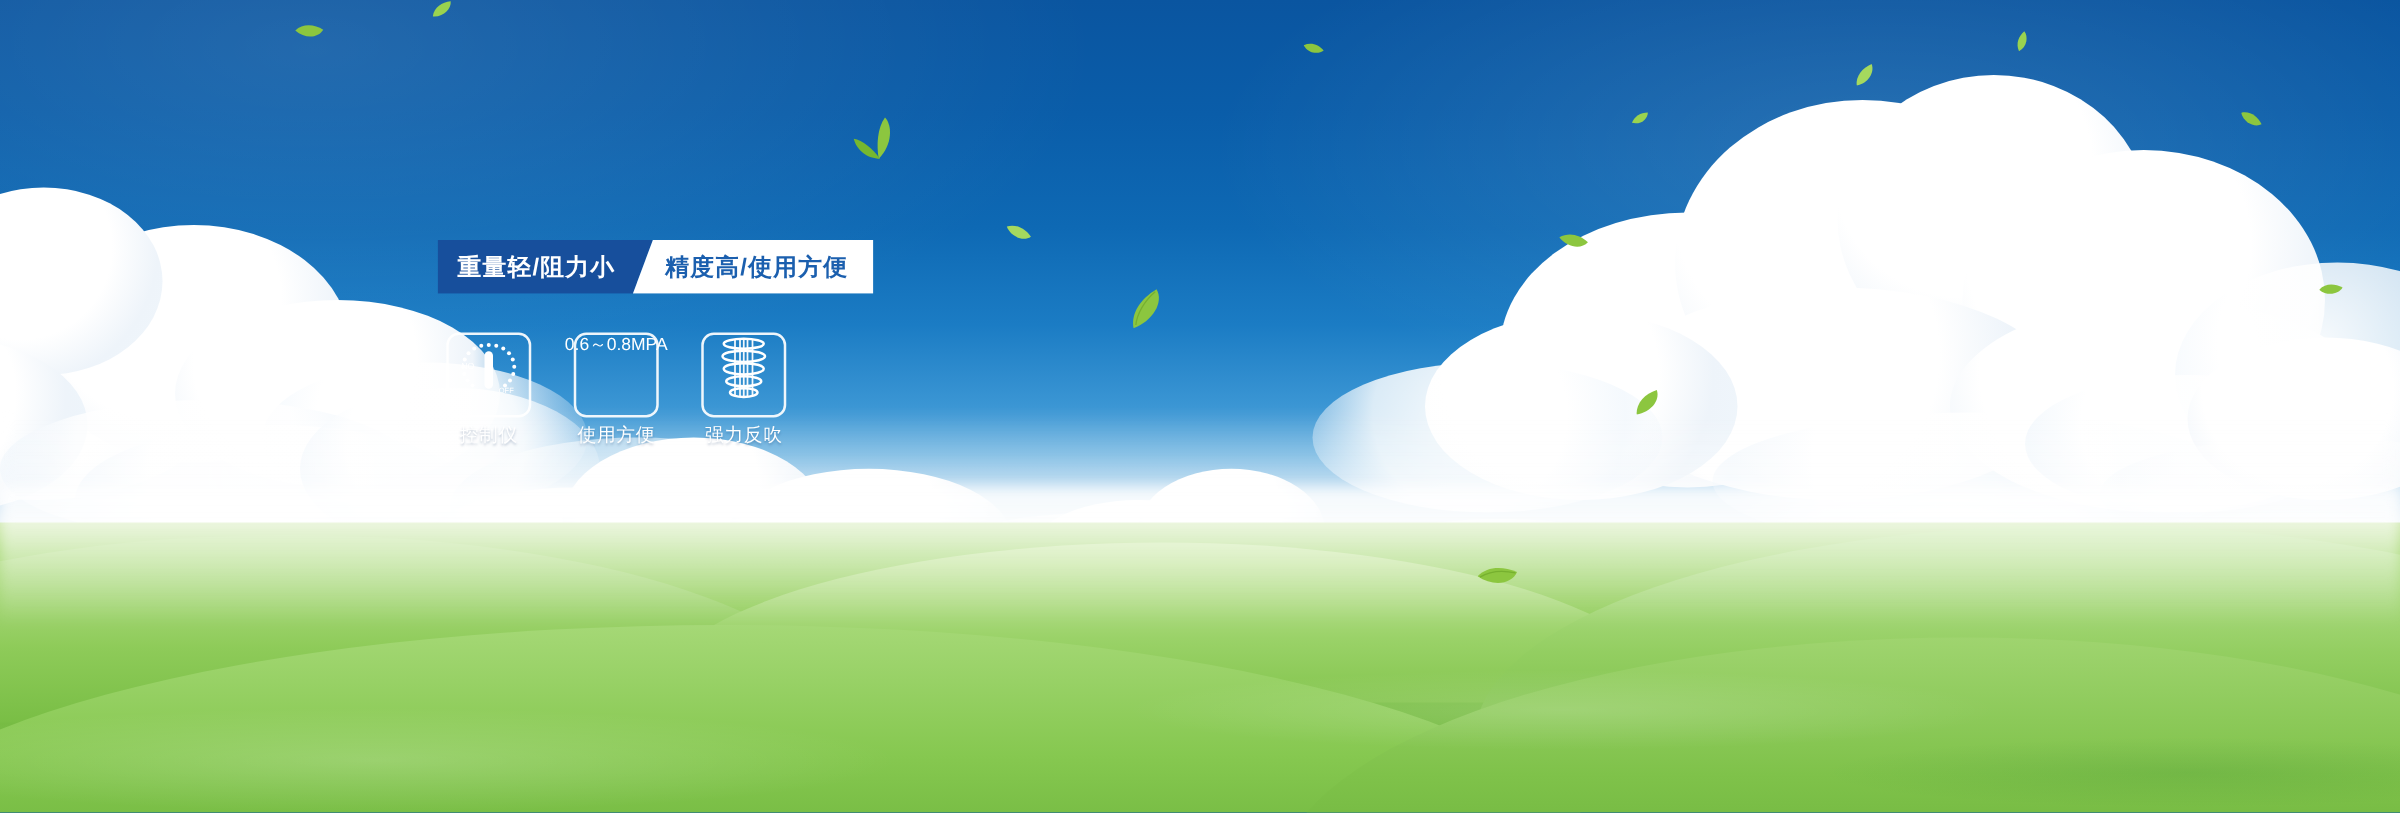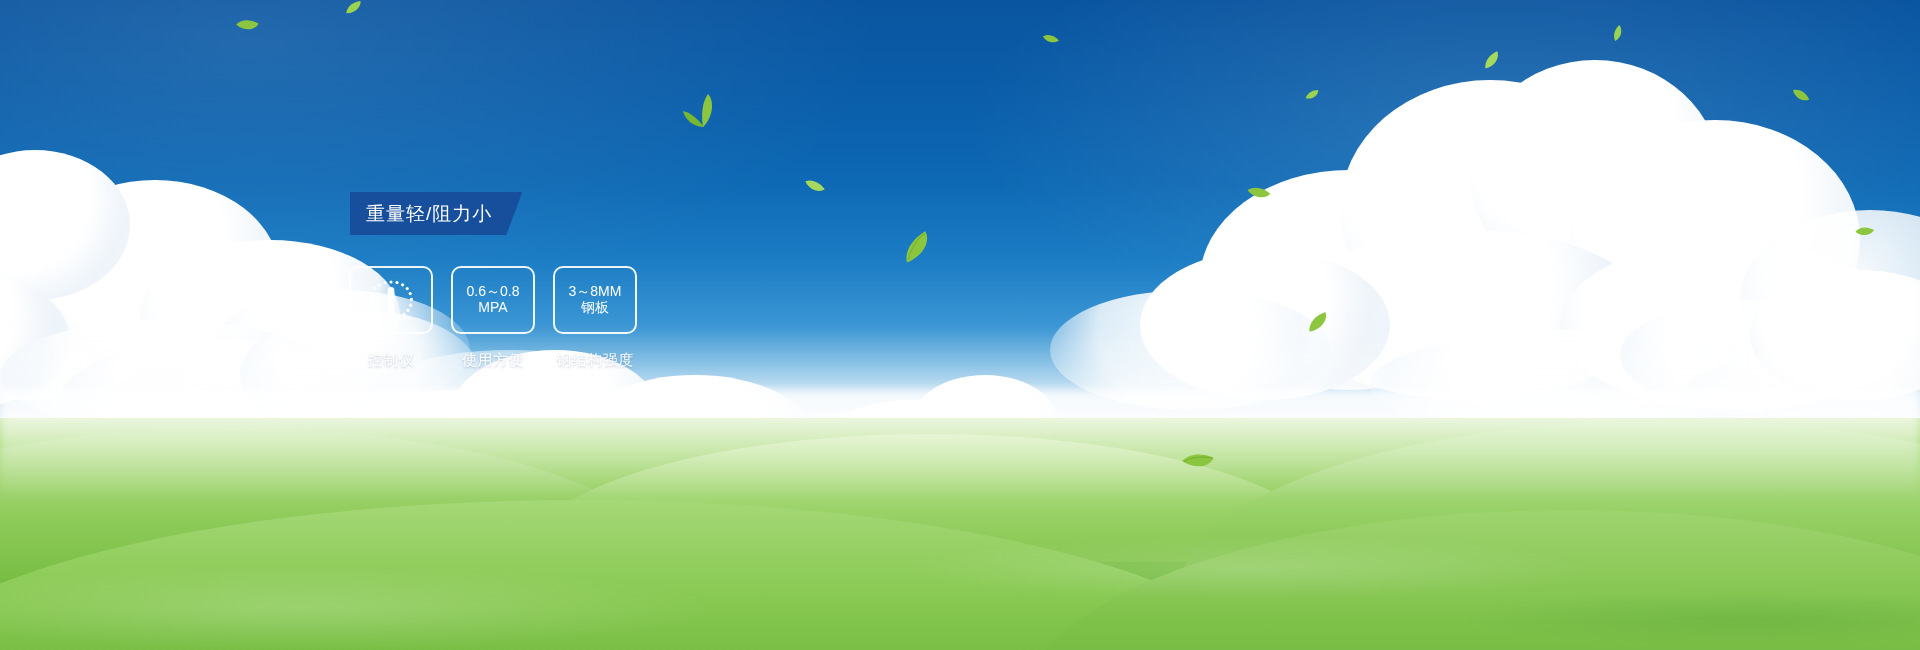--- a/index.html
+++ b/index.html
@@ -88,48 +88,48 @@
   .title{
     position:absolute; left:355px; top:118px;
     font-size:56px; line-height:62px; letter-spacing:3px;
     color:#ffffff; font-weight:400; white-space:nowrap;
     text-shadow:0 1px 3px rgba(0,40,90,0.25);
   }
 
   .tagrow{ position:absolute; left:350px; top:192px; height:43px; display:flex; }
   .tag{
     height:43px; display:flex; align-items:center; justify-content:center;
-    font-size:19px; letter-spacing:1px; white-space:nowrap;
+    font-size:19px; letter-spacing:1px; white-space:nowrap;font-weight:bold;
   }
   .tag-dark{
     background:#174f9c; color:#ffffff; padding:0 18px 0 16px; min-width:162px;
     clip-path:polygon(0 0, 100% 0, calc(100% - 16px) 100%, 0 100%);
     padding-right:30px;
   }
   .tag-light{
     background:#ffffff; color:#1b5fae; padding:0 20px 0 10px; min-width:172px;
     margin-left:-16px;
     clip-path:polygon(16px 0, 100% 0, 100% 100%, 0 100%);
     padding-left:26px;
   }
 
   .features{
     position:absolute; left:352px; top:266px;
     display:flex; align-items:flex-start; gap:24px;
   }
   .feature{ width:78px; display:flex; flex-direction:column; align-items:center; }
   .fbox{
-    width:84px; height:68px; border:2px solid rgba(255,255,255,0.92);
-    border-radius:10px; display:flex; flex-direction:column;
-    align-items:center; justify-content:center;
+    width:68px; height:68px; border:2px solid rgba(255,255,255,0.92);
+    border-radius:10px; display:flex; flex-direction:row;
+    justify-content:center;
     color:#ffffff; text-align:center; line-height:1.12;
   }
   .fbox .ftext{ font-size:14px; letter-spacing:0px; white-space:nowrap; }
   .fcap{
-    margin-top:17px; font-size:15px; color:#ffffff; white-space:nowrap;
+    margin-top:5px; font-size:15px; color:#ffffff; white-space:nowrap;
     letter-spacing:0.5px; text-shadow:0 1px 2px rgba(0,40,90,0.25);
   }
   .fbox svg{ display:block; }
 </style>
 </head>
 <body>
 
 <div class="banner">
 
   <div class="sky-glow"></div>
@@ -273,20 +273,21 @@
     <svg width="18" height="11" viewBox="0 0 18 11">
         <path d="M0 9C3 2 10 0 17 1c-1 6-9 11-17 8z" fill="#8cc63f"></path>
       </svg>
   </div>
 
   <div class="content">
 
 
     <div class="tagrow">
       <div class="tag tag-dark">重量轻/阻力小</div>
+      <div class="tag tag-light">精度高/使用方便</div>
     </div>
 
     <div class="features">
 
       <div class="feature">
         <div class="fbox">
           <svg width="56" height="52" viewBox="0 0 56 52">
             <g fill="#ffffff">
               <circle cx="28" cy="8" r="1.6"></circle>
                 <circle cx="34" cy="8.6" r="1.6"></circle>
@@ -315,25 +316,39 @@
       </div>
 
       <div class="feature">
         <div class="fbox">
           <div class="ftext">0.6～0.8</div>
           <div class="ftext">MPA</div>
         </div>
         <div class="fcap">使用方便</div>
       </div>
 
-
       <div class="feature">
         <div class="fbox">
-          <div class="ftext">3～8MM</div>
-          <div class="ftext">钢板</div>
+          <svg width="52" height="54" viewBox="0 0 52 54">
+            <g stroke="#ffffff" stroke-width="2" fill="none">
+              <ellipse cx="26" cy="7" rx="16" ry="4"></ellipse>
+              <ellipse cx="26" cy="17" rx="17" ry="4.5"></ellipse>
+              <ellipse cx="26" cy="27" rx="16" ry="4.5"></ellipse>
+              <ellipse cx="26" cy="37" rx="14" ry="4"></ellipse>
+              <ellipse cx="26" cy="46" rx="11" ry="3.5"></ellipse>
+            </g>
+            <g stroke="#ffffff" stroke-width="1.4" opacity="0.95">
+              <line x1="19" y1="4" x2="19" y2="48"></line>
+              <line x1="23" y1="3" x2="23" y2="49"></line>
+              <line x1="26" y1="3" x2="26" y2="50"></line>
+              <line x1="29" y1="3" x2="29" y2="49"></line>
+              <line x1="33" y1="4" x2="33" y2="48"></line>
+            </g>
+          </svg>
         </div>
-        <div class="fcap">钢结构强度</div>
+        <div class="fcap">强力反吹</div>
       </div>
 
 
+
     </div>
   </div>
 </div>
 
 </body></html>

